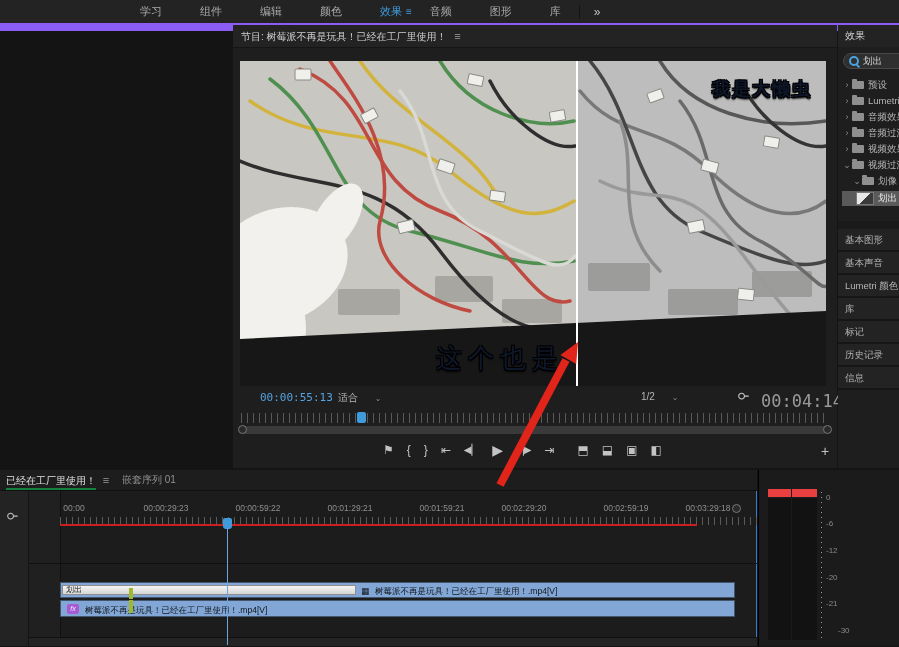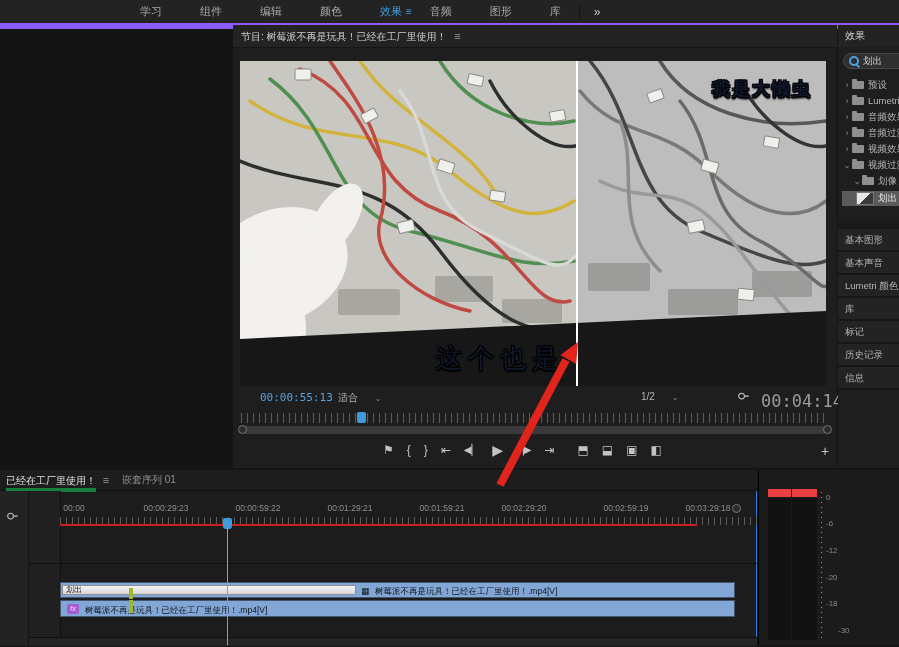--- a/index.html
+++ b/index.html
@@ -3,21 +3,21 @@
 <meta charset="utf-8">
 <style>
   html,body{margin:0;padding:0;background:#0d0d0d;}
   body{font-family:"Liberation Sans","DejaVu Sans",sans-serif;-webkit-font-smoothing:antialiased;}
   #app{position:relative;width:899px;height:647px;background:#141414;overflow:hidden;color:#b8b8b8;}
   .abs{position:absolute;}
   .panel{background:#1e1e1e;}
   .phead{background:#232323;font-size:10px;color:#b9b9b9;line-height:22px;white-space:nowrap;overflow:hidden;}
   .mono{font-family:"DejaVu Sans Mono","Liberation Mono",monospace;}
   
-  #topbar{left:0;top:0;width:899px;height:23px;background:#232323;border-bottom:6px solid #8b5cf6;display:flex;align-items:center;}
+  #topbar{left:0;top:0;width:899px;height:23px;background:#232323;border-bottom:8px solid #8b5cf6;display:flex;align-items:center;}
   .wtab{font-size:11px;color:#a9a9a9;padding:0 12px;line-height:21px;cursor:default;white-space:nowrap;}
   .wtab.active{color:#3f9bdc;}
   .wmenu{color:#3f9bdc;font-size:10px;margin-left:-8px;}
   .wmore{color:#c0c0c0;font-size:12px;padding:0 14px;border-left:1px solid #141414;margin-left:6px;}
   
   .icn{color:#9c9c9c;font-size:11px;}
   
   .tc-blue{color:#55a3e0;}
   .tc-gray{color:#9a9a9a;}
   .ddl{color:#b5b5b5;font-size:10px;}
@@ -233,21 +233,21 @@
       <div class="stktab">标记</div>
       <div class="stktab">历史记录</div>
       <div class="stktab">信息</div>
     </div>
   </div>
 
   <div class="abs" style="left:0;top:470px;width:757px;height:176px;background:#1c1c1c;outline:1px solid #2f7fd6;outline-offset:-1px;">
 
     <div class="abs" style="left:0;top:0;width:757px;height:20px;background:#1d1d1d;border-bottom:1px solid #111;">
       <span class="ttab abs" style="left:0;top:0;color:#e2e2e2;">
-        <span style="border-bottom:4px solid #15803d;padding-bottom:2px;">已经在工厂里使用！</span>
+        <span style="border-bottom:2px solid #15803d;padding-bottom:2px;">已经在工厂里使用！</span>
         <span class="icn" style="margin-left:4px;">≡</span>
       </span>
       <span class="ttab abs" style="left:116px;top:0;color:#929292;">嵌套序列 01</span>
     </div>
 
     <div class="abs" style="left:0;top:21px;width:28px;height:155px;background:#232323;border-right:1px solid #141414;">
       <div class="abs" style="left:8px;top:18px;color:#bdbdbd;font-size:12px;transform:rotate(-90deg);">⚲</div>
     </div>
 
     <div class="abs" style="left:29px;top:21px;width:31px;height:155px;background:#202020;border-right:1px solid #101010;"></div>
@@ -293,21 +293,21 @@
   <div class="abs" style="left:758px;top:470px;width:141px;height:176px;background:#1b1b1b;border-left:1px solid #000;">
     <div class="abs" style="left:9px;top:19px;width:23px;height:8px;background:#e84040;"></div>
     <div class="abs" style="left:33px;top:19px;width:25px;height:8px;background:#e84040;"></div>
     <div class="abs" style="left:9px;top:28px;width:23px;height:142px;background:#121212;"></div>
     <div class="abs" style="left:33px;top:28px;width:25px;height:142px;background:#121212;"></div>
     <div class="abs" style="left:62px;top:22px;width:1px;height:148px;background:repeating-linear-gradient(#9a9a9a 0,#9a9a9a 1px,transparent 1px,transparent 5px);"></div>
     <span class="meterlab" style="left:67px;top:23px;">0</span>
     <span class="meterlab" style="left:67px;top:49px;">-6</span>
     <span class="meterlab" style="left:67px;top:76px;">-12</span>
     <span class="meterlab" style="left:67px;top:103px;">-20</span>
-    <span class="meterlab" style="left:67px;top:129px;">-18</span>
+    <span class="meterlab" style="left:67px;top:129px;">-21</span>
     <span class="meterlab" style="left:67px;top:156px;margin-left:12px;">-30</span>
   </div>
 
   <svg class="abs" style="left:0;top:0;pointer-events:none;" width="899" height="647">
     <line x1="500" y1="485" x2="566" y2="360" stroke="#e1251b" stroke-width="8"></line>
     <polygon points="578,342 576.2,363.9 560.4,355.1" fill="#e1251b"></polygon>
   </svg>
 
 </div>
 

